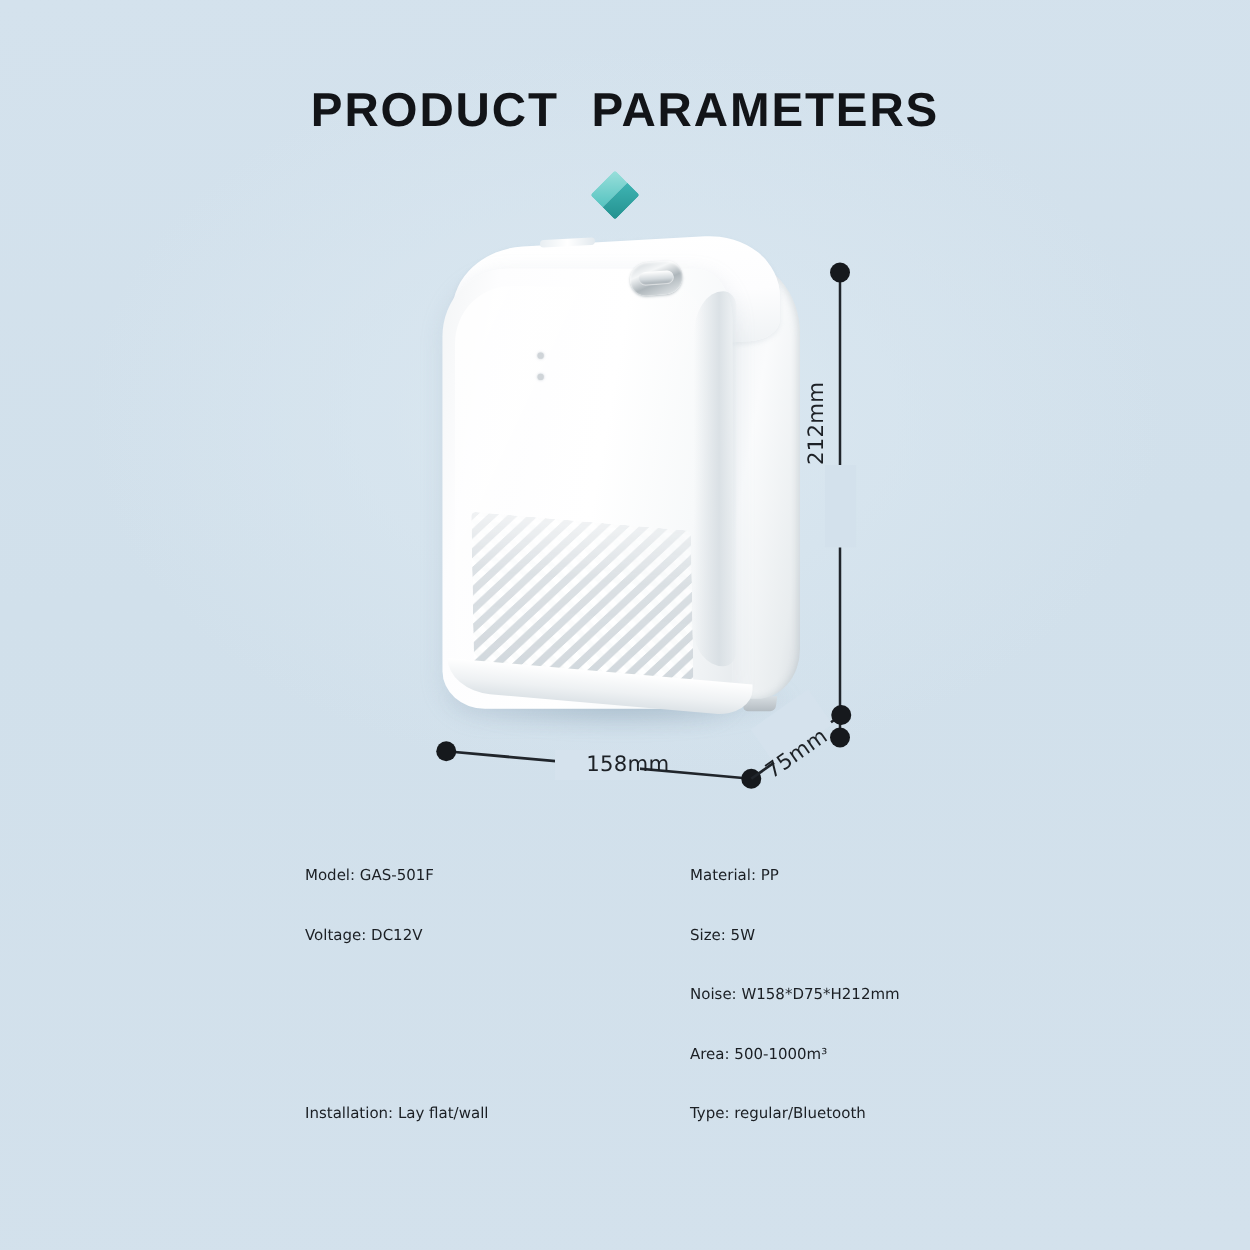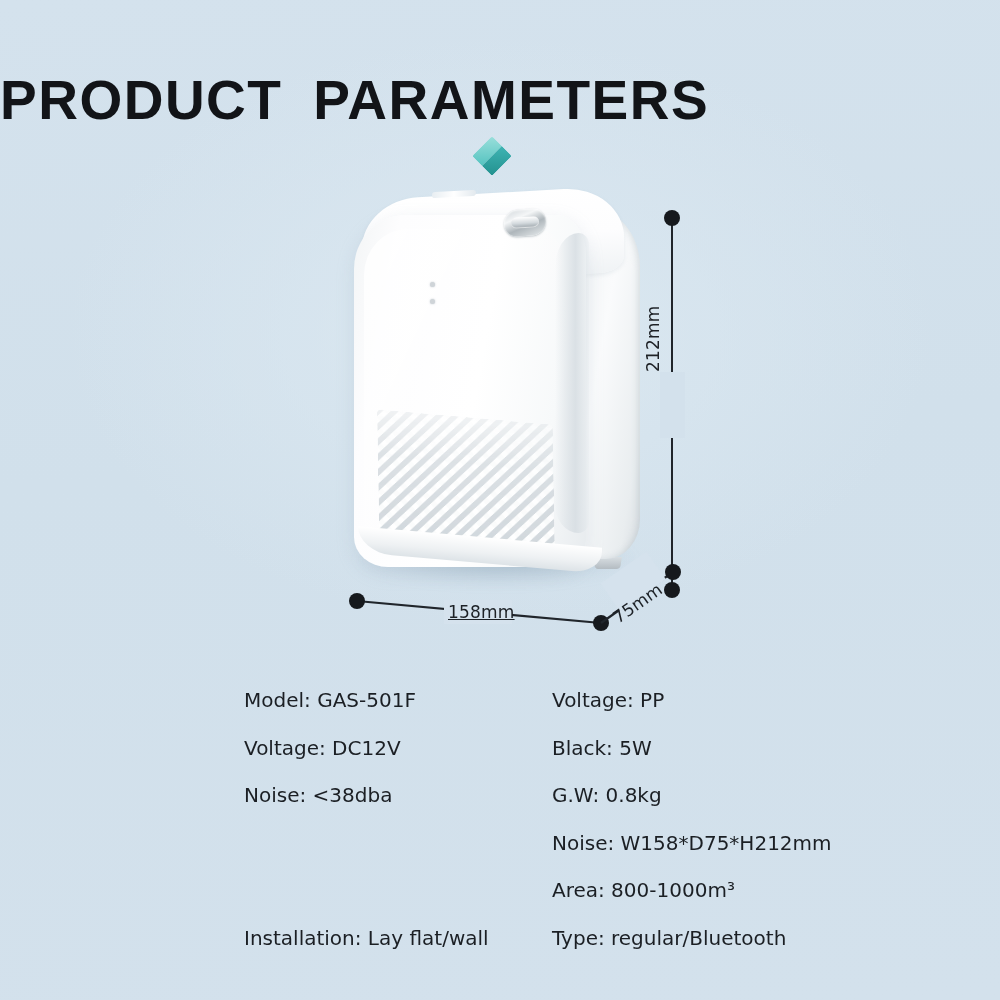--- a/index.html
+++ b/index.html
@@ -23,23 +23,24 @@
       linear-gradient(175deg, #d4e2ed 0%, #d1e0eb 45%, #d3e1ec 100%);
     overflow: hidden;
   }
 
   
   .title {
     position: absolute;
     left: 0;
     top: 68px;
     width: 1000px;
+    text-align: center;
     font-family: "Liberation Sans", "DejaVu Sans", sans-serif;
     font-weight: 700;
-    font-size: 55px;
+    font-size: 38px;
     letter-spacing: 1.5px;
     color: #121418;
     word-spacing: 14px;
     white-space: nowrap;
   }
 
   
   .diamond {
     position: absolute;
     left: 478px;
@@ -248,23 +249,22 @@
     white-space: nowrap;
     letter-spacing: 0.2px;
   }
   .dim-label.v212 {
     left: 643px;
     top: 372px;
     transform: rotate(-90deg);
     transform-origin: left top;
   }
   .dim-label.h158 {
-    left: 448px;
+    left: 469px;
     top: 602px;
-    text-decoration: underline;
   }
   .dim-label.d75 {
     left: 609px;
     top: 611px;
     transform: rotate(-35deg);
     transform-origin: left top;
   }
 
   
   .specs {
@@ -274,21 +274,21 @@
     width: 560px;
   }
   .spec-row {
     position: relative;
     height: 47.5px;
   }
   .spec-cell {
     position: absolute;
     top: 0;
     font-family: "DejaVu Sans", "Liberation Sans", sans-serif;
-    font-size: 20px;
+    font-size: 12px;
     color: #1b1f24;
     white-space: nowrap;
     line-height: 24px;
   }
   .spec-cell.left  { left: 0; }
   .spec-cell.right { left: 308px; }
 </style>
 </head>
 <body>
 
@@ -335,35 +335,31 @@
     <rect x="612" y="580" width="56" height="34" fill="#d5e2ed" transform="rotate(-35 612 600)"></rect>
   </svg>
 
   <div class="dim-label v212">212mm</div>
   <div class="dim-label h158">158mm</div>
   <div class="dim-label d75">75mm</div>
 
   <div class="specs">
     <div class="spec-row">
       <div class="spec-cell left">Model:  GAS-501F</div>
-      <div class="spec-cell right">Voltage:  PP</div>
+      <div class="spec-cell right">Material:  PP</div>
     </div>
     <div class="spec-row">
       <div class="spec-cell left">Voltage:  DC12V</div>
-      <div class="spec-cell right">Black:  5W</div>
-    </div>
-    <div class="spec-row">
-      <div class="spec-cell left">Noise:  &lt;38dba</div>
-      <div class="spec-cell right">G.W:  0.8kg</div>
+      <div class="spec-cell right">Size:  5W</div>
     </div>
     <div class="spec-row">
       <div class="spec-cell right">Noise:  W158*D75*H212mm</div>
     </div>
     <div class="spec-row">
-      <div class="spec-cell right">Area:  800-1000m³</div>
+      <div class="spec-cell right">Area:  500-1000m³</div>
     </div>
     <div class="spec-row">
       <div class="spec-cell left">Installation:  Lay flat/wall</div>
       <div class="spec-cell right">Type: regular/Bluetooth</div>
     </div>
   </div>
 
 </div>
 
 </body></html>

